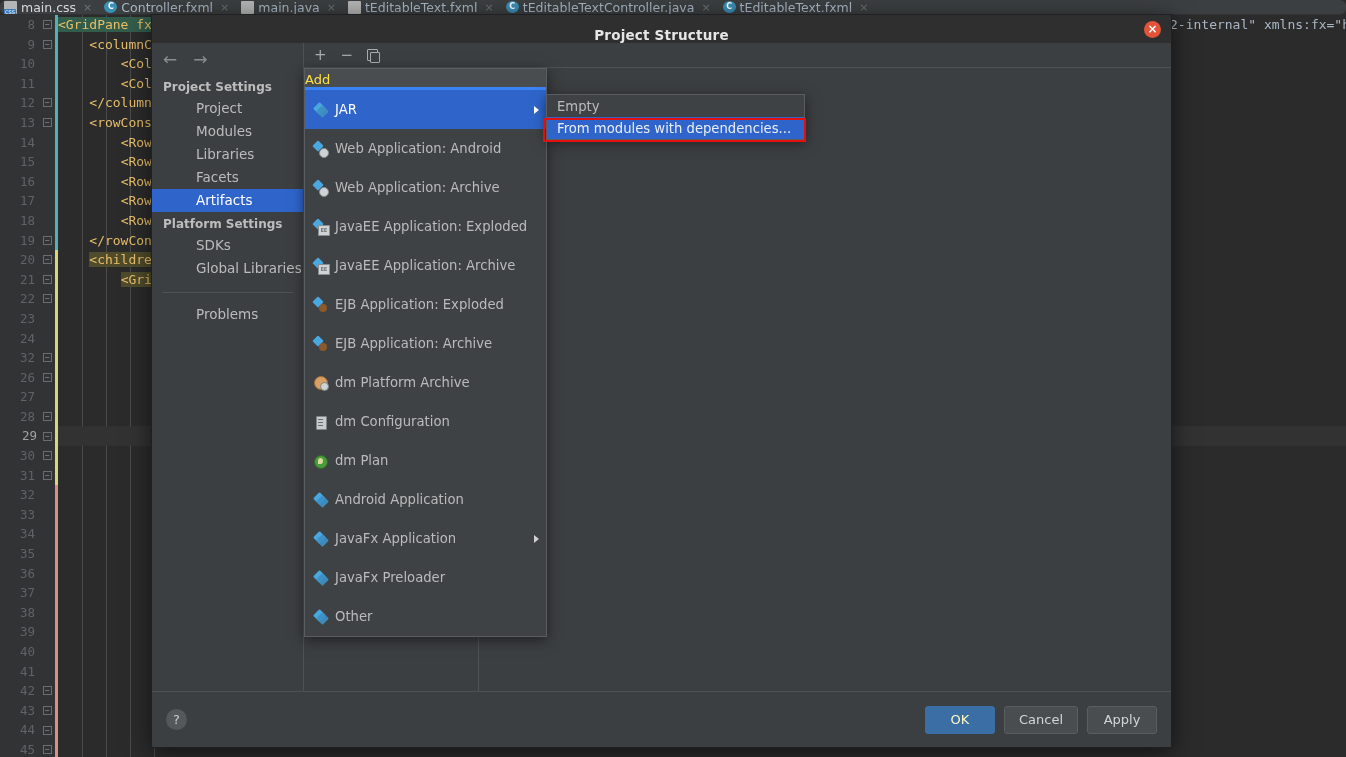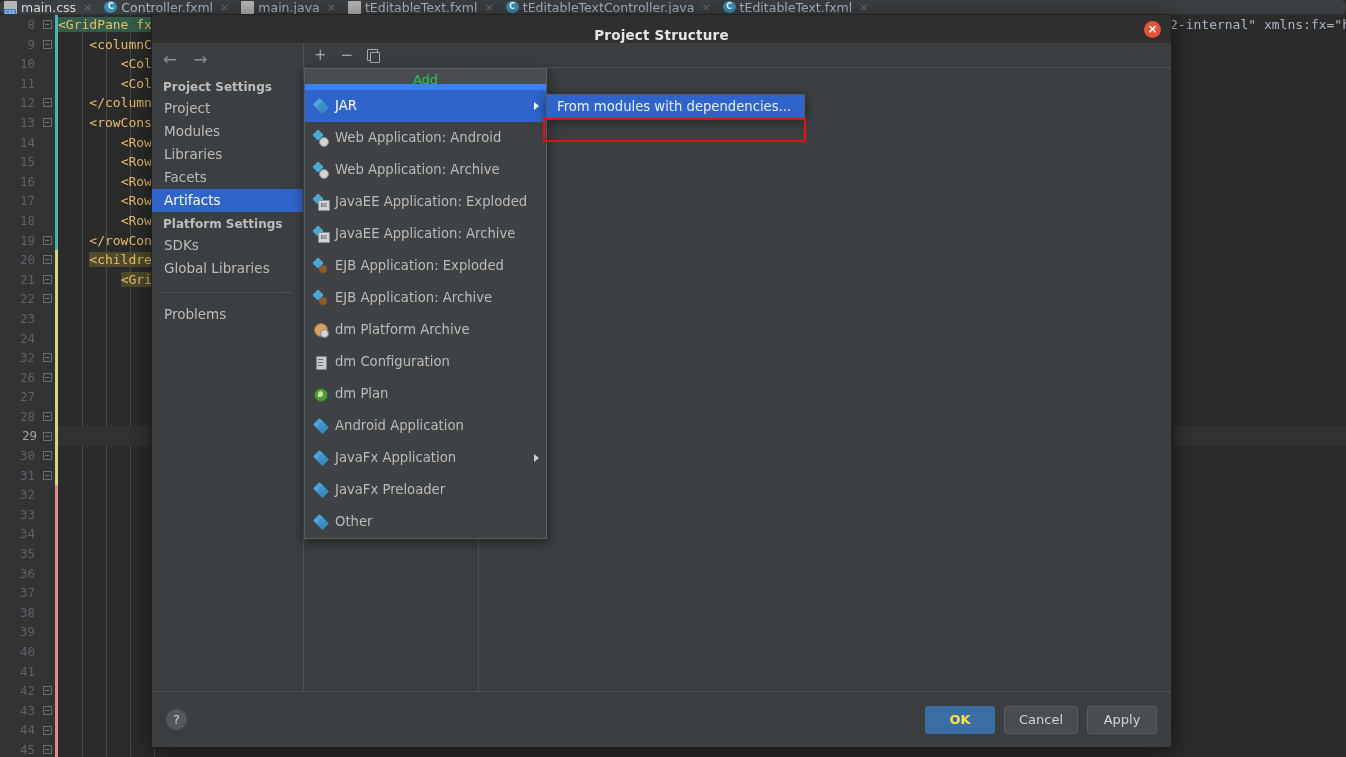--- a/index.html
+++ b/index.html
@@ -90,21 +90,21 @@
   .dlg-sidebar {
     width: 152px; background: #3c3f41; border-right: 1px solid #4e5254;
     padding-top: 0; position: relative;
   }
   .nav-row { height: 32px; display: flex; align-items: center; padding-left: 11px; gap: 16px; }
   .nav-arrow { color: #8a8d8f; font-size: 17px; line-height: 1; }
   .side-section {
     color: #bdbdbd; font-size: 12px; font-weight: bold; padding: 5px 16px 3px 11px;
   }
   .side-item {
-    color: #bbbbbb; font-size: 13.5px; height: 23px; line-height: 23px; padding-left: 12px;
+    color: #bbbbbb; font-size: 13.5px; height: 23px; line-height: 23px; padding-left: 44px;
   }
   .side-item.sel { background: #2f65ca; color: #ffffff; }
   .side-sep { height: 1px; background: #4e5254; margin: 12px 10px 10px 10px; }
 
   .dlg-main { flex: 1; position: relative; background: #3c3f41; }
   .main-toolbar {
     position: absolute; top: 0; left: 0; right: 0; height: 25px;
     background: #3c3f41; border-bottom: 1px solid #4e5254;
     display: flex; align-items: center; padding-left: 10px; gap: 14px;
   }
@@ -118,26 +118,26 @@
     position: absolute; top: 25px; left: 0; width: 175px; bottom: 0;
     border-right: 1px solid #4e5254; background: #3c3f41;
   }
 
   
   .menu {
     position: absolute; background: #3f4244; border: 1px solid #5a5e60;
     box-shadow: 0 3px 12px rgba(0,0,0,0.5); z-index: 40;
   }
   .menu-title {
-    height: 21px; line-height: 21px; text-align: center;
-    color: #22c55e; font-size: 13px; background: #4a4d4f;
-    border-bottom: 6px solid #3b82f6;
+    height: 21px; line-height: 21px; text-align: left;
+    color: #fde047; font-size: 13px; background: #4a4d4f;
+    border-bottom: 3px solid #3b82f6;
   }
   .mi {
-    height: 32px; display: flex; align-items: center;
+    height: 39px; display: flex; align-items: center;
     color: #bbbbbb; font-size: 13.2px; padding-left: 9px; position: relative;
     white-space: nowrap;
   }
   .mi.sel { background: #2f65ca; color: #ffffff; }
   .mi .mi-label { line-height: 1; }
   .mi .arrow {
     position: absolute; right: 7px; top: 50%; transform: translateY(-50%);
     width: 0; height: 0; border-left: 5px solid #cfcfcf;
     border-top: 4px solid transparent; border-bottom: 4px solid transparent;
   }
@@ -224,21 +224,21 @@
     color: #c9cccf; font-size: 13px; text-align: center; line-height: 21px;
   }
   .footer-spacer { flex: 1; }
   .btn {
     min-width: 70px; height: 28px; border-radius: 3px; border: 1px solid #5a5e60;
     background: #4a4d4f; color: #d2d5d8; font-size: 13px;
     display: inline-flex; align-items: center; justify-content: center;
     margin-left: 9px; padding: 0 14px;
     font-family: "DejaVu Sans", "Liberation Sans", sans-serif;
   }
-  .btn.primary { background: #3a6ea5; border-color: #3a6ea5; color: #fde047; font-weight: bold; }
+  .btn.primary { background: #3a6ea5; border-color: #3a6ea5; color: #fef9c3; font-weight: normal; }
 </style>
 </head>
 <body>
 
 <div id="root">
 
   <div class="ide-tabs" id="tabbar">
       <div class="ide-tab active">
         <span class="ficon css"></span>
         <span class="tab-label">main.css</span>
@@ -493,19 +493,20 @@
         </div>
         <div class="mi">
           <span class="mi-icon ic-diamond"></span>
           <span class="mi-label">Other</span>
         </div>
       </div>
   </div>
 
   <div class="submenu" style="left:546px; top:94px; width:259px;">
     <div id="submenu-items">
+        <div class="smi">Empty</div>
         <div class="smi sel">From modules with dependencies...</div>
       </div>
   </div>
 
   <div class="redbox" style="left:543px; top:118px; width:263px; height:24px;"></div>
 
 </div>
 
 </body></html>

